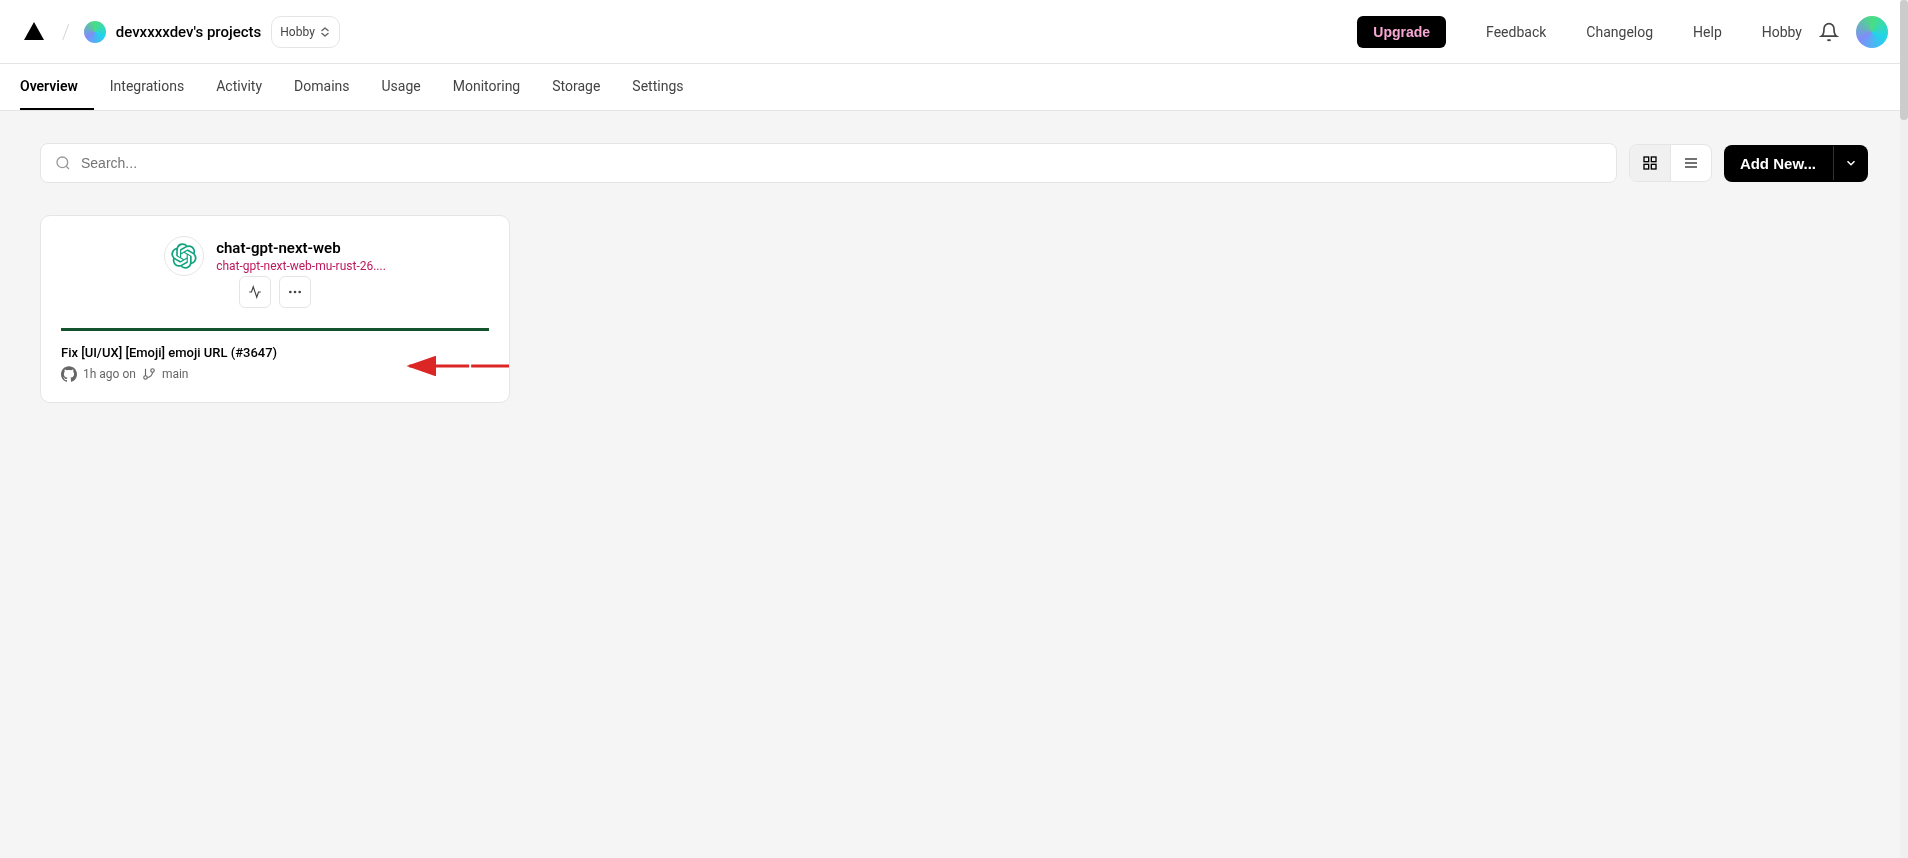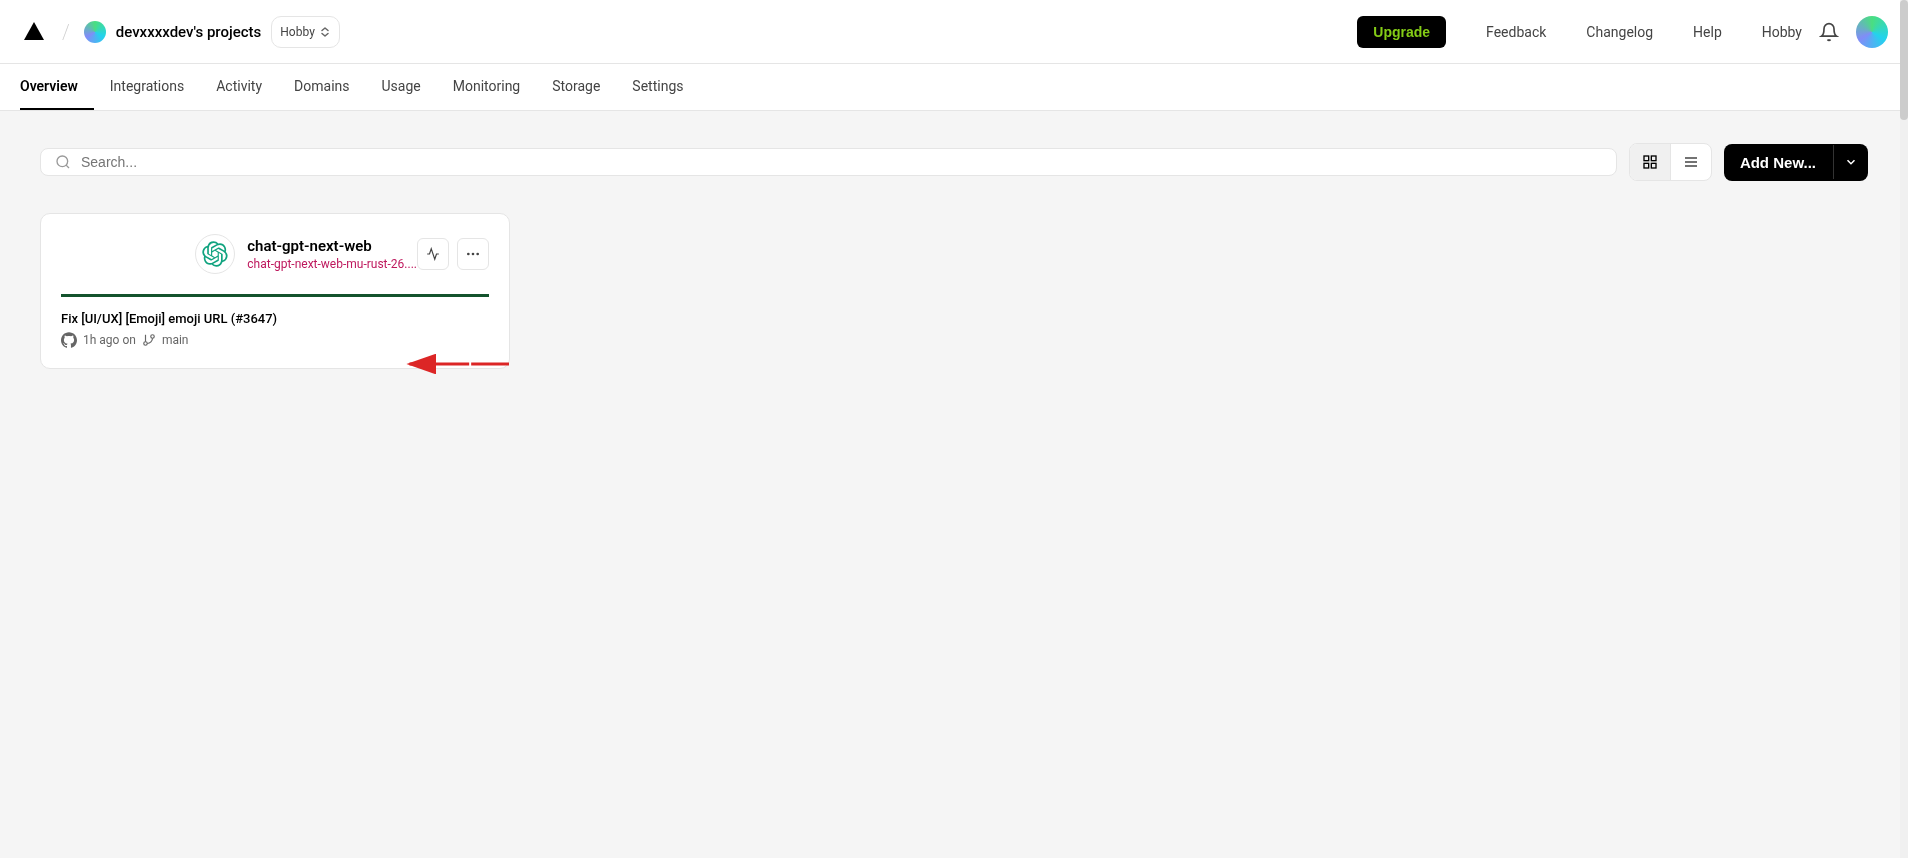--- a/index.html
+++ b/index.html
@@ -66,21 +66,21 @@
       color: #444;
       background: #fff;
     }
     .topbar-right {
       display: flex;
       align-items: center;
       gap: 16px;
     }
     .upgrade-btn {
       background: #000;
-      color: #84cc16;
+      color: #f9a8d4;
       border: none;
       border-radius: 6px;
       padding: 8px 16px;
       font-size: 14px;
       font-weight: 600;
       cursor: pointer;
     }
     .topbar-link {
       font-size: 14px;
       color: #444;
@@ -146,21 +146,21 @@
       margin-bottom: 32px;
     }
     .search-wrap {
       flex: 1;
       display: flex;
       align-items: center;
       background: #fff;
       border: 1px solid #e5e5e5;
       border-radius: 8px;
       padding: 0 14px;
-      height: 28px;
+      height: 40px;
       gap: 10px;
     }
     .search-icon-svg {
       color: #999;
       flex-shrink: 0;
     }
     .search-input {
       border: none;
       outline: none;
       font-size: 14px;
@@ -222,22 +222,23 @@
       background: #fff;
       border: 1px solid #e5e5e5;
       border-radius: 10px;
       width: 470px;
       padding: 20px;
       position: relative;
     }
     .card-header {
       display: flex;
       align-items: center;
-      justify-content: flex-end;
+      justify-content: center;
       margin-bottom: 20px;
+      flex-direction: column;
     }
     .card-title-wrap {
       display: flex;
       align-items: center;
       gap: 12px;
     }
     .card-logo {
       width: 40px;
       height: 40px;
       border-radius: 50%;

